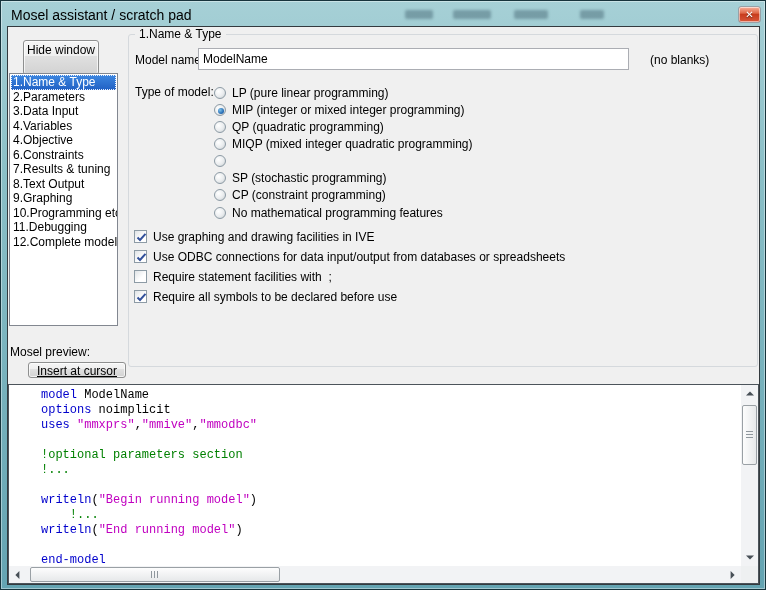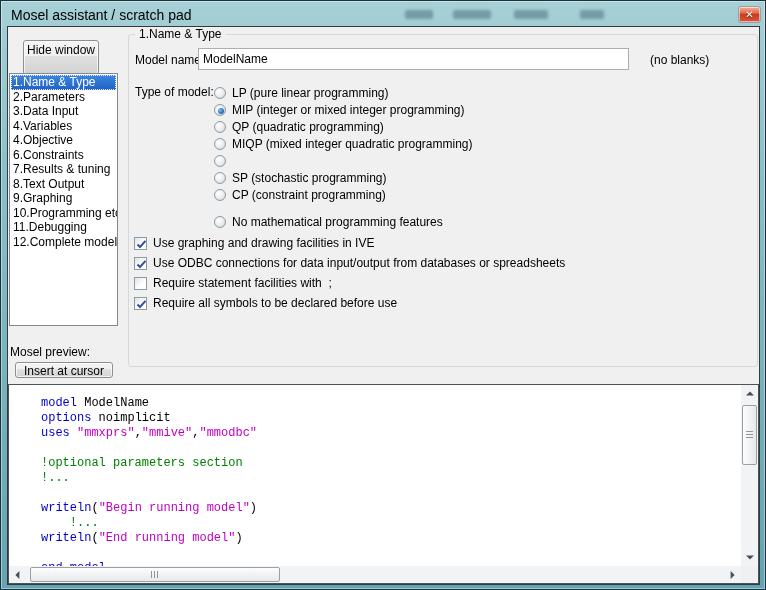--- a/index.html
+++ b/index.html
@@ -20,21 +20,21 @@
     box-shadow:inset 0 0 0 1px rgba(255,255,255,.55); text-shadow:0 1px 1px rgba(0,0,0,.5);}
 
   .client{ position:absolute; left:6px; top:25px; width:753px; height:559px;
     background:#f0f0f0; border:1px solid #333a3e; }
 
   
   .btn{ border:1px solid #8e8f8f; border-radius:3px; font-size:12px; text-align:center; cursor:pointer;
     background:linear-gradient(180deg,#f5f5f5 0%,#efefef 45%,#e0e0e0 46%,#d2d2d2 100%);
     box-shadow:inset 0 0 0 1px rgba(255,255,255,.7); }
   .hide-btn{ position:absolute; left:15px; top:13px; width:76px; height:35px; line-height:18px; }
-  .insert-btn{ position:absolute; left:7px; top:335px; width:98px; height:16px; line-height:17px; }
+  .insert-btn{ position:absolute; left:20px; top:335px; width:98px; height:16px; line-height:17px;text-decoration:underline; }
 
   .listbox{ position:absolute; left:1px; top:46px; width:109px; height:253px; background:#fff;
     border:1px solid #828790; padding:1px; overflow:hidden; }
   .list-item{ height:14.5px; line-height:14.5px; padding-left:2px; white-space:nowrap; cursor:default; }
   .list-item.selected{ background:linear-gradient(180deg,var(--sel-hi),var(--sel-lo)); color:#fff;
     outline:1px dotted #e8f0ff; outline-offset:-1px; }
 
   .preview-label{ position:absolute; left:2px; top:318px; }
 
   
@@ -43,44 +43,44 @@
   .groupbox-label{ position:absolute; left:6px; top:-8px; background:#f0f0f0; padding:0 4px; }
 
   .field-label{ position:absolute; left:6px; top:18px; }
   .model-input{ position:absolute; left:69px; top:13px; width:431px; height:22px; border:1px solid #abadb3;
     background:#fff; font-family:inherit; font-size:12px; padding:0 4px; }
   .field-hint{ position:absolute; left:521px; top:18px; }
   .type-label{ position:absolute; left:6px; top:50px; }
 
   .radio-list{ position:absolute; left:85px; top:49px; }
   .radio-row{ height:17px; display:flex; align-items:center; cursor:default; }
-  .radio-row.gap{ margin-top:10px; }
+  .radio-row.gap{ margin-top:1px; }
   .radio{ width:12px; height:12px; border-radius:50%; border:1px solid #8d9ba5; position:relative;
     background:radial-gradient(circle at 35% 35%, #ffffff 0%, #e9ecee 55%, #c2c8cc 100%); flex:0 0 12px;}
   .radio .dot{ display:none; }
   .radio.on .dot{ display:block; position:absolute; left:3px; top:3px; width:6px; height:6px; border-radius:50%;
     background:radial-gradient(circle at 35% 35%, #7fc2e8 0%, #2a70b8 60%, #174e86 100%); }
   .radio-row .lbl{ margin-left:6px; white-space:pre; }
 
   .check-list{ position:absolute; left:5px; top:195px; }
-  .check-row{ height:20px; display:flex; align-items:flex-end; cursor:default; }
+  .check-row{ height:20px; display:flex; align-items:flex-start; cursor:default; }
   .cb{ width:13px; height:13px; border:1px solid #8d9ba5; background:linear-gradient(135deg,#dfe3e6 0%,#ffffff 60%);
     position:relative; flex:0 0 13px; }
   .cb svg{ position:absolute; left:0px; top:0px; display:none; }
   .cb.on svg{ display:block; }
   .check-row .lbl{ margin-left:6px; white-space:pre; }
 
   .note{ position:absolute; left:110px; top:342px; white-space:nowrap; }
 
   
   .editor{ position:absolute; left:0px; top:357px; width:751px; height:200px; background:#fff;
     border:1px solid #4c545b; }
   .code{ position:absolute; left:0; top:0; right:17px; bottom:17px; overflow:hidden;
     font-family:"Liberation Mono","DejaVu Sans Mono",monospace; font-size:12px; line-height:15px;
-    padding:3px 0 0 32px; cursor:text;margin-top:8px; }
+    padding:3px 0 0 32px; cursor:text; }
   .cl{ white-space:pre; height:15px; }
   .ck{ color:var(--kw); } .cs{ color:var(--str); } .cc{ color:var(--com); } .cp{ color:#000; }
 
   .vscroll{ position:absolute; right:0; top:0; width:17px; height:181px; background:#f2f3f5; }
   .hscroll{ position:absolute; left:0; bottom:0; right:17px; height:17px; background:#f2f3f5; }
   .corner{ position:absolute; right:0; bottom:0; width:17px; height:17px; background:#eef0f1; }
 
   .sb-arrow{ position:absolute; width:17px; height:16px; }
   .sb-arrow i{ position:absolute; left:50%; top:50%; width:0; height:0; border:4px solid transparent; }
   .up i   { transform:translate(-50%,-70%); border-bottom-color:#474f56; }

